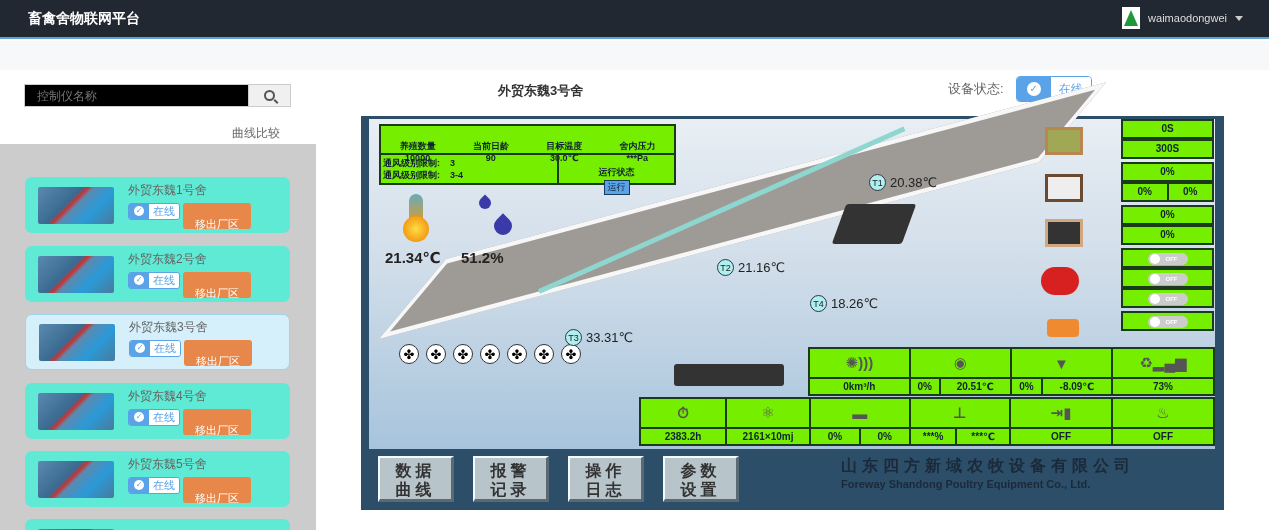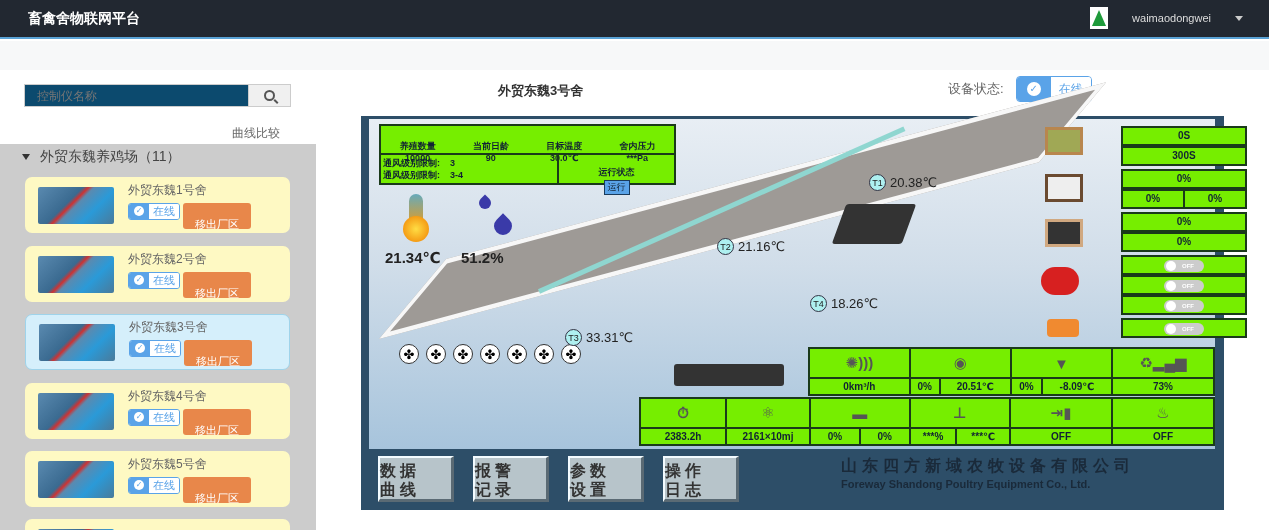--- a/index.html
+++ b/index.html
@@ -1,33 +1,33 @@
 <!DOCTYPE html>
 <html><head>
 <meta charset="utf-8">
 <style>
 *{box-sizing:border-box;margin:0;padding:0}
 body{width:1269px;height:530px;overflow:hidden;background:#fff;font-family:"Liberation Sans","DejaVu Sans",sans-serif;position:relative}
 .topbar{position:absolute;left:0;top:0;width:1269px;height:39px;background:#222831;border-bottom:2px solid #5aa3d6}
 .brand{position:absolute;left:28px;top:10px;color:#fff;font-size:14px;font-weight:bold}
-.user{position:absolute;right:26px;top:7px;display:flex;align-items:center;gap:24px;color:#ddd;font-size:11px}
+.user{position:absolute;right:26px;top:7px;display:flex;align-items:center;gap:8px;color:#ddd;font-size:11px}
 .logo{width:18px;height:22px;background:#fff;display:flex;align-items:center;justify-content:center}
 .tree{width:0;height:0;border-left:7px solid transparent;border-right:7px solid transparent;border-bottom:16px solid #1e9a3a}
 .caret{width:0;height:0;border-left:4px solid transparent;border-right:4px solid transparent;border-top:5px solid #ccc}
 .subbar{position:absolute;left:0;top:41px;width:1269px;height:29px;background:#f7f8f9}
 .search{position:absolute;left:24px;top:84px;width:267px;height:23px;border:1px solid #ccc;display:flex}
-.search input{flex:1;border:none;padding-left:12px;font-size:12px;color:#999;outline:none;background:#0c4a6e}
+.search input{flex:1;border:none;padding-left:12px;font-size:12px;color:#999;outline:none;background:#000000}
 .search .btn{width:42px;border-left:1px solid #ccc;background:#f0f0f0;display:flex;align-items:center;justify-content:center}
 .mag{width:11px;height:11px;border:2px solid #555;border-radius:50%;position:relative}
 .mag:after{content:"";position:absolute;width:2px;height:5px;background:#555;right:-4px;bottom:-5px;transform:rotate(-45deg)}
 .compare{position:absolute;left:232px;top:125px;font-size:12px;color:#666}
 .sidebar{position:absolute;left:0;top:144px;width:316px;height:386px;background:#ccc;overflow:hidden}
 .group{height:26px;display:flex;align-items:center;padding-left:22px;font-size:14px;color:#444;gap:10px}
 .tri{width:0;height:0;border-left:4px solid transparent;border-right:4px solid transparent;border-top:6px solid #333}
-.card{position:absolute;left:25px;width:265px;height:56px;background:#fef9c3;border-radius:7px;display:flex;align-items:center}
+.card{position:absolute;left:25px;width:265px;height:56px;background:#5eead4;border-radius:7px;display:flex;align-items:center}
 .card.sel{background:#d5effb;border:1px solid #9fd3ea}
 .thumb{width:76px;height:37px;margin-left:13px;background:linear-gradient(135deg,#5a8ab0 0%,#3a6a90 40%,#c33 45%,#5a8ab0 50%,#2a9ad8 70%,#4a7a9a 100%);border-radius:2px}
 .cinfo{margin-left:14px}
 .cname{font-size:12px;color:#666;margin-bottom:4px}
 .badges{display:flex;gap:3px}
 .online{display:flex;border:1px solid #5aa3e8;border-radius:3px;height:17px;overflow:hidden}
 .online .ck{width:20px;background:#5aa3e8;display:flex;align-items:center;justify-content:center}
 .ckcirc{width:10px;height:10px;border-radius:50%;background:#fff;color:#5aa3e8;font-size:8px;line-height:10px;text-align:center}
 .online .lb{padding:0 4px;font-size:11px;color:#5aa3e8;line-height:15px;background:#fff}
 .move{background:#e8874a;color:#fff;font-size:11px;height:17px;line-height:17px;padding:13px 12px;border-radius:3px}
@@ -52,33 +52,33 @@
 .info .r2 .rr{flex:1;text-align:center;padding-top:11px}
 .runbtn{display:inline-block;background:#5aa3e8;border:1px solid #1a3a5a;padding:0 3px;margin-top:1px}
 .big{position:absolute;font-size:15px;font-weight:bold;color:#222}
 .therm{position:absolute;left:40px;top:75px;width:14px;height:38px;background:linear-gradient(#6ab,#f90);border-radius:7px}
 .therm:after{content:"";position:absolute;left:-6px;bottom:-10px;width:26px;height:26px;border-radius:50%;background:radial-gradient(#ffdd44,#f08000)}
 .drop{position:absolute;width:16px;height:16px;background:#3a3aa8;border-radius:0 50% 50% 50%;transform:rotate(45deg)}
 .tag{position:absolute;display:flex;align-items:center;gap:4px;font-size:13px;color:#222}
 .tc{width:17px;height:17px;border-radius:50%;background:#aef0f0;border:1px solid #334;font-size:9px;display:flex;align-items:center;justify-content:center}
 .dev{position:absolute;background:#333;border-radius:3px}
 .icn{position:absolute;width:38px;height:28px}
-.right-grid{position:absolute;left:752px;top:7px;width:126px}
+.right-grid{position:absolute;left:752px;top:0;width:93px}
 .gc{background:#76ee00;border:2px solid #1a3a1a;height:20px;font-size:10px;font-weight:bold;color:#123;text-align:center;line-height:16px;display:flex}
 .gc > span{flex:1}
 .gc > span + span{border-left:2px solid #1a3a1a}
 .gap{height:3px}
 .tog{display:inline-block;width:40px;height:12px;border-radius:6px;background:#ccc;margin-top:2px;position:relative;font-size:6px;color:#fff;line-height:12px;padding-left:18px;text-align:left}
 .tog:before{content:"";position:absolute;left:2px;top:1px;width:10px;height:10px;border-radius:50%;background:#fff}
 .btable{position:absolute;font-size:10px;font-weight:bold;color:#123}
 .btable table{border-collapse:collapse;background:#76ee00}
 .btable td{border:2px solid #1a3a1a;text-align:center;height:17px;padding:0}
 .btable td.ic{height:30px;font-size:15px;color:#555}
 .navbtns{position:absolute;left:17px;top:340px;display:flex;gap:19px}
-.navbtn{width:76px;height:46px;background:#b7c4ca;border-top:2px solid #f3fbff;border-left:2px solid #f3fbff;border-right:3px solid #5a6a74;border-bottom:3px solid #5a6a74;font-size:16px;font-weight:bold;color:#333;line-height:19px;padding-top:3px;letter-spacing:4px}
+.navbtn{width:76px;height:46px;background:#b7c4ca;border-top:2px solid #f3fbff;border-left:2px solid #f3fbff;border-right:3px solid #5a6a74;border-bottom:3px solid #5a6a74;font-size:16px;font-weight:bold;color:#333;text-align:center;line-height:19px;padding-top:3px;letter-spacing:4px}
 .company{position:absolute;left:480px;top:340px;text-align:left;color:#1a2a3a}
 .company .cn{font-size:16px;font-weight:bold;letter-spacing:5px}
 .company .en{font-size:11px;font-weight:bold;margin-top:1px}
 </style>
 </head>
 <body>
 
 <div class="topbar">
   <div class="brand">畜禽舍物联网平台</div>
   <div class="user">
@@ -93,24 +93,20 @@
 
 <div class="search">
   <input placeholder="控制仪名称" style="">
   <div class="btn">
       <span class="mag"></span>
     </div>
 </div>
 <div class="compare">曲线比较</div>
 
 <div class="sidebar">
-  <div class="group">
-    <span class="tri"></span>
-    <span>外贸东魏养鸡场（11）</span>
-  </div>
   <div class="card" style="top:33px">
     <div class="thumb"></div>
     <div class="cinfo">
         <div class="cname">外贸东魏1号舍</div>
       <div class="badges">
           <div class="online">
             <span class="ck">
               <span class="ckcirc">✓</span>
             </span>
             <span class="lb">在线</span>
@@ -237,21 +233,21 @@
     <div class="therm"></div>
     <div class="drop" style="left:110px;top:78px;width:12px;height:12px"></div>
     <div class="drop" style="left:125px;top:98px;width:18px;height:18px"></div>
     <div class="big" style="left:16px;top:130px">21.34℃</div>
     <div class="big" style="left:92px;top:130px">51.2%</div>
 
     <div class="tag" style="left:500px;top:55px">
         <span class="tc">T1</span>
         <span>20.38℃</span>
       </div>
-    <div class="tag" style="left:348px;top:119px">
+    <div class="tag" style="left:348px;top:140px">
         <span class="tc">T2</span>
         <span>21.16℃</span>
       </div>
     <div class="tag" style="left:196px;top:210px">
         <span class="tc">T3</span>
         <span>33.31℃</span>
       </div>
     <div class="tag" style="left:441px;top:176px">
         <span class="tc">T4</span>
         <span>18.26℃</span>
@@ -353,25 +349,25 @@
   <div class="navbtns">
     <div class="navbtn">
         <div>数据</div>
         <div>曲线</div>
       </div>
     <div class="navbtn">
         <div>报警</div>
         <div>记录</div>
       </div>
     <div class="navbtn">
+        <div>操作</div>
+        <div>日志</div>
+      </div>
+    <div class="navbtn">
         <div>参数</div>
         <div>设置</div>
-      </div>
-    <div class="navbtn">
-        <div>操作</div>
-        <div>日志</div>
       </div>
   </div>
   <div class="company">
     <div class="cn">山东四方新域农牧设备有限公司</div>
     <div class="en">Foreway Shandong Poultry Equipment Co., Ltd.</div>
   </div>
 </div>
 
 </body></html>

